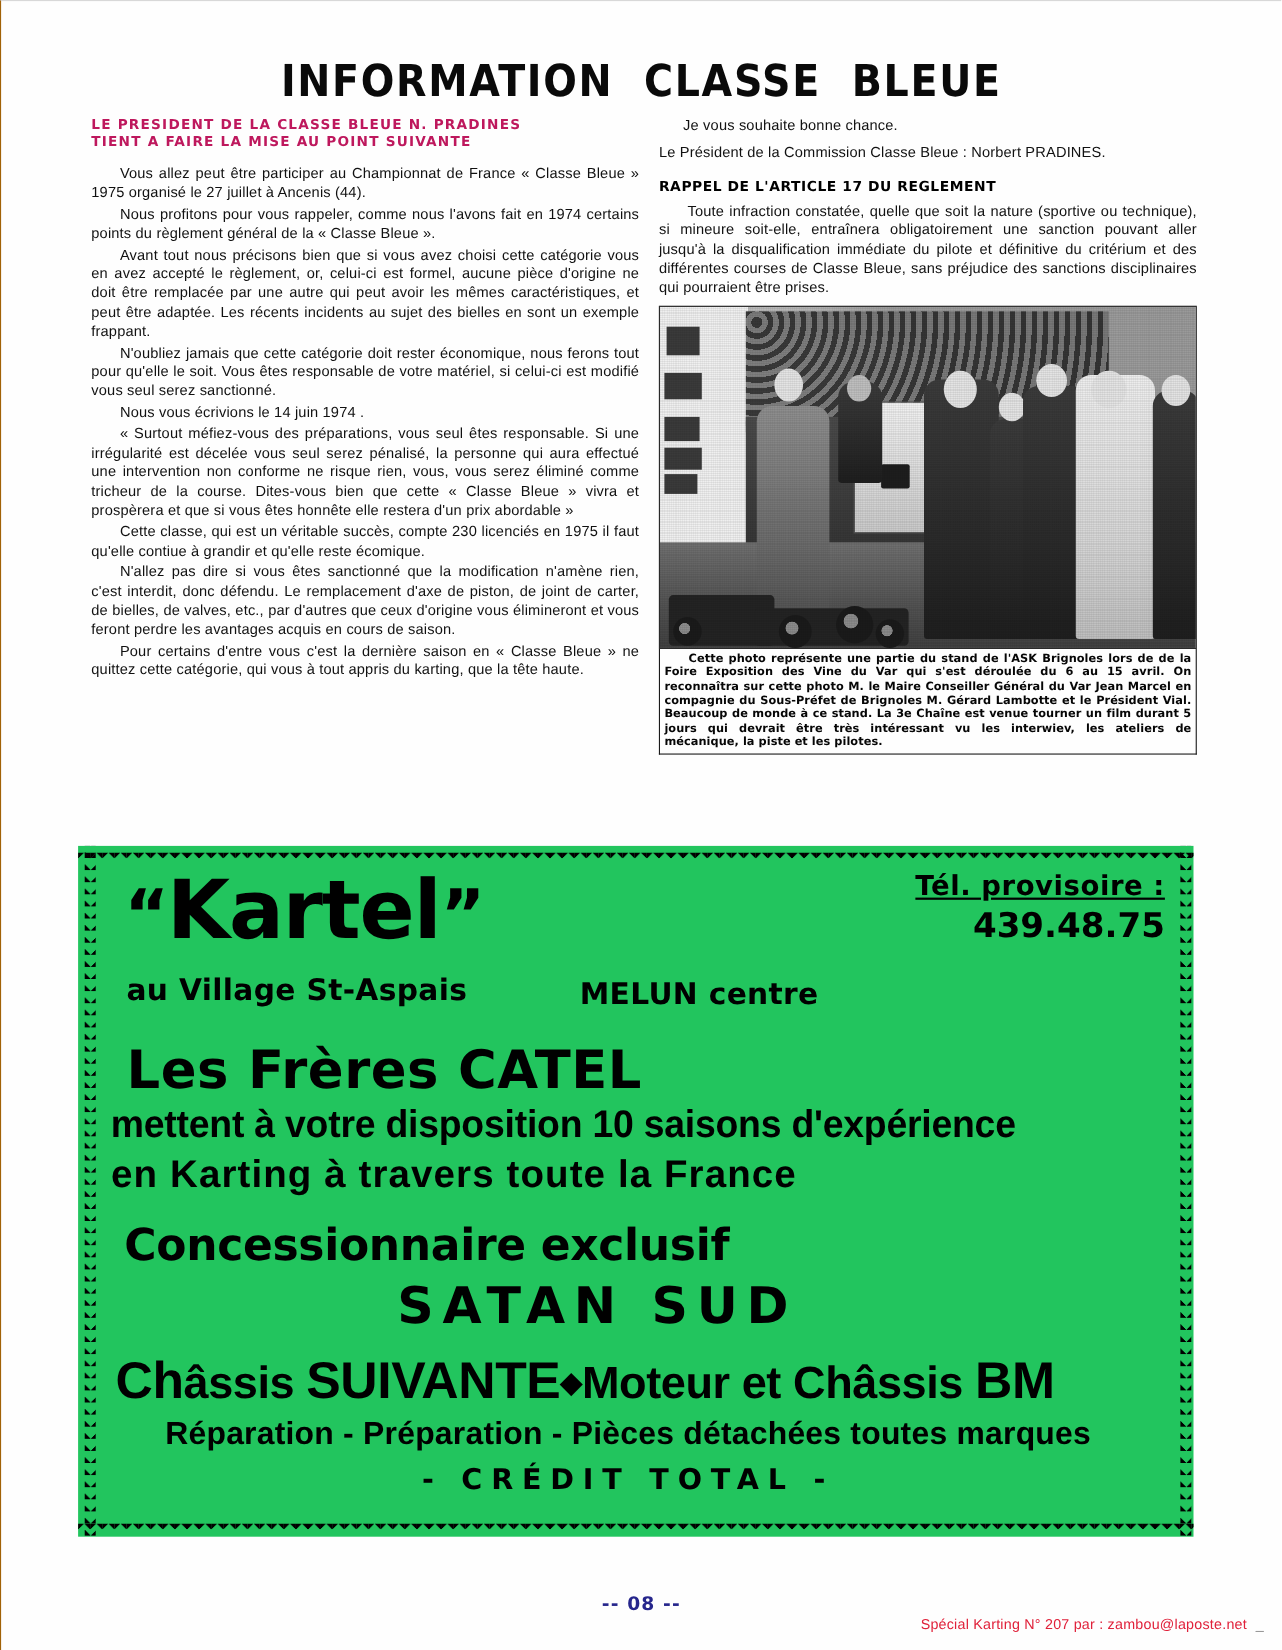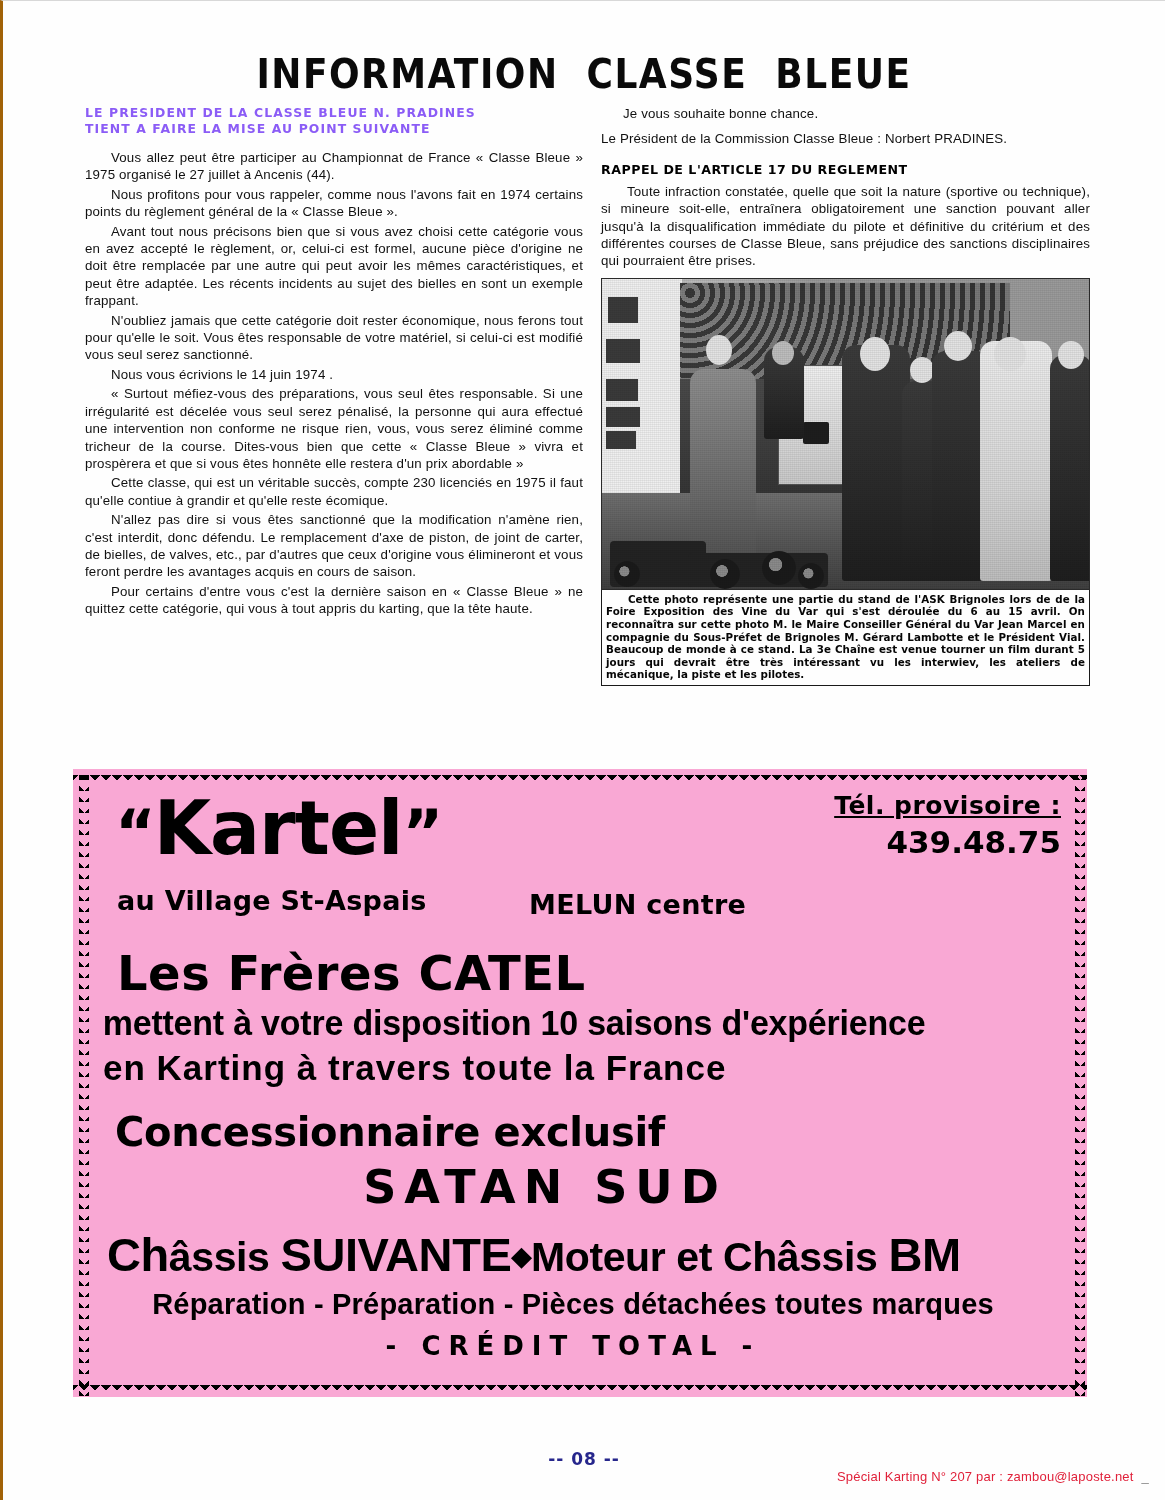--- a/index.html
+++ b/index.html
@@ -9,21 +9,21 @@
   }
   body {
     width: 1165px; height: 1500px;
     font-family: "Liberation Sans", sans-serif;
     position: relative;
     overflow: hidden;
   }
   .page {
     position: absolute; inset: 0;
     background: #fefefe;
-    border-left: 3px solid #a16207;
+    border-left: 1px solid #a16207;
     border-top: 1px solid #d8d8d8;
     padding-left: 24px;
   }
 
   
   .masthead {
     position: absolute;
     left: 0; right: 0; top: 50px;
     text-align: center;
     font-weight: bold;
@@ -43,21 +43,21 @@
   }
   .col-left { position: absolute; left: 0; top: 0; width: 498px; }
   .col-right { position: absolute; left: 516px; top: 0; width: 489px; }
 
   .subhead {
     font-family: "DejaVu Sans", sans-serif;
     font-weight: bold;
     font-size: 12.4px;
     letter-spacing: 1.1px;
     line-height: 16px;
-    color: #8b5cf6;
+    color: #be185d;
     margin-bottom: 12px;
   }
   .sec-head {
     font-family: "DejaVu Sans", sans-serif;
     font-weight: bold;
     font-size: 12.6px;
     letter-spacing: 0.5px;
     color: #000;
     margin: 14px 0 6px 0;
   }
@@ -171,21 +171,21 @@
     color: #060606;
     letter-spacing: 0.05px;
   }
   .caption .ind { display: inline-block; width: 22px; }
 
   
   .ad {
     position: absolute;
     left: 70px; top: 768px;
     width: 1014px; height: 628px;
-    background: #f9a8d4;
+    background: #22c55e;
   }
   .ad .zig {
     position: absolute;
     color: #000;
   }
   .zig-h {
     left: 0; width: 1014px; height: 14px;
     background-image:
       linear-gradient(135deg, #000 25%, transparent 25%),
       linear-gradient(225deg, #000 25%, transparent 25%);

